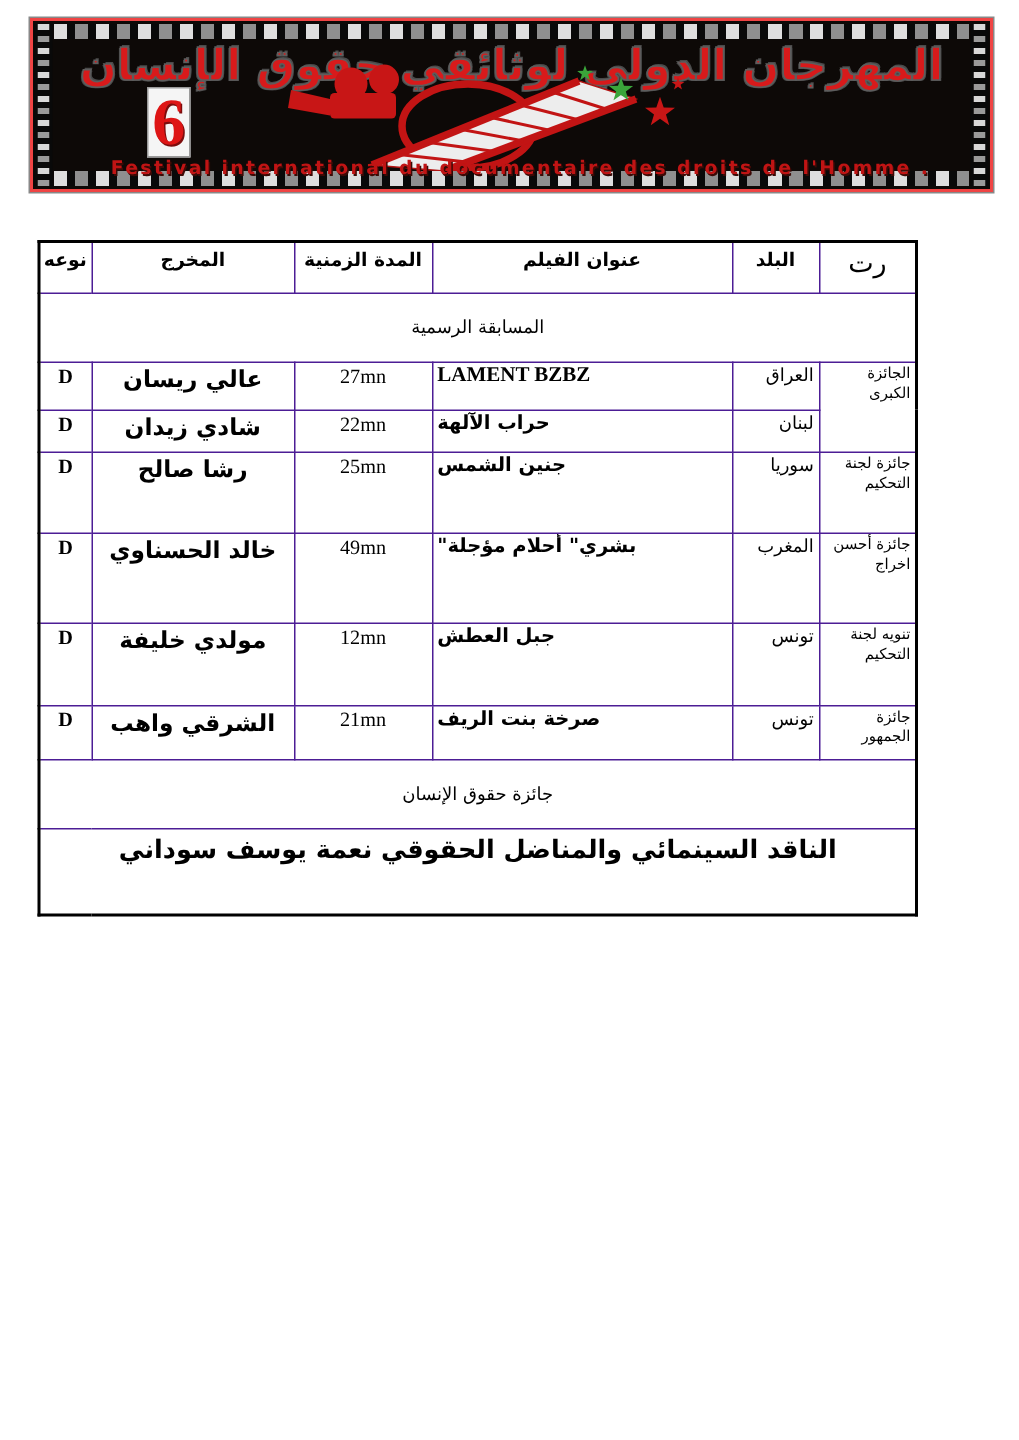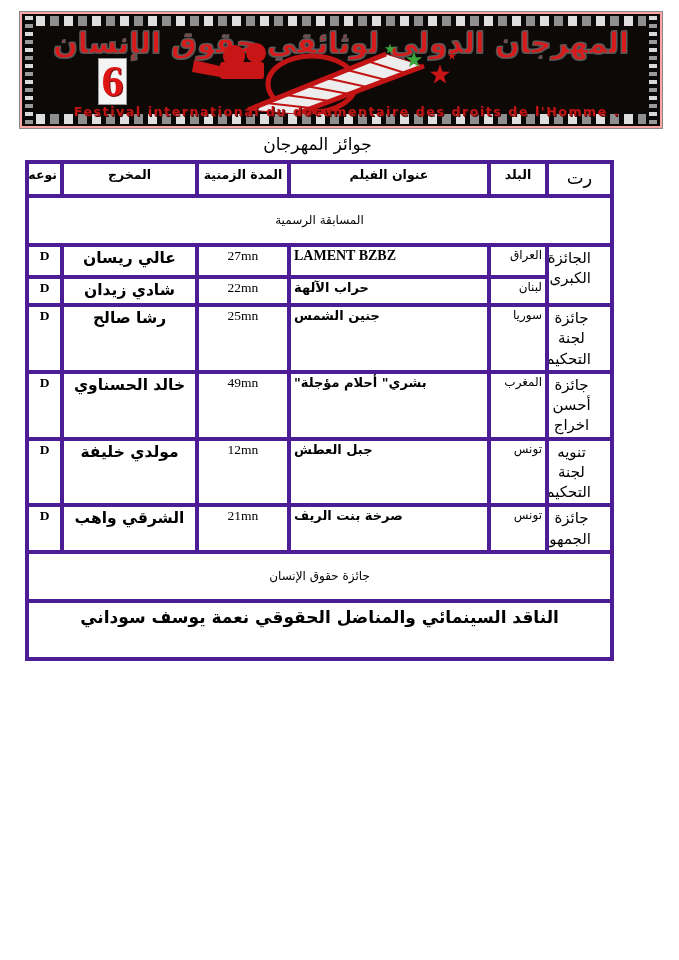--- a/index.html
+++ b/index.html
@@ -14,21 +14,21 @@
     width:679px;height:960px;position:relative;
     font-family:"DejaVu Sans",sans-serif;color:#000;
     overflow:hidden;
   }
   .page{position:absolute;inset:0;background:#fff;}
 
   
   .banner{
     position:absolute;left:20px;top:12px;width:642px;height:116px;
     background:var(--banner-bg);
-    border:2px solid #fca5a5;
+    border:2px solid #ef4444;
     box-shadow:0 0 0 1px #888;
     text-decoration:underline;
   }
   .strip-h{
     position:absolute;left:14px;right:14px;height:10px;
     background:repeating-linear-gradient(90deg,#dedede 0 9px,#090909 9px 14px,#8f8f8f 14px 23px,#090909 23px 28px);
   }
   .strip-top{top:2px;}
   .strip-bottom{bottom:2px;}
   .strip-v{
@@ -72,36 +72,36 @@
   }
 
   
   .awards{
     position:absolute;left:25px;top:160px;width:585px;
     border-collapse:collapse;direction:rtl;
     table-layout:fixed;
     font-size:13px;
   }
   .awards td,.awards th{
-    border:4px solid #4c1d95;
+    border:1px solid #4c1d95;
     vertical-align:top;
     padding:1px 3px;
     overflow:hidden;
   }
   .awards{border:2px solid #000;}
   th.h{font-weight:bold;font-size:12.5px;text-align:center;padding-top:3px;}
   th.h-rank{font-size:18px;font-weight:normal;}
   .row-header{height:34px;}
   .row-section1{height:16px;}
   .row-section2{height:20px;}
   td.section{
     text-align:center;font-size:12px;font-weight:normal;
     vertical-align:middle;padding:16px 2px;line-height:1.1;
   }
-  td.rank{font-size:15px;text-align:center;line-height:1.35;padding-right:19px;}
+  td.rank{font-size:10px;text-align:right;line-height:1.35;padding-right:3px;}
   td.country{font-size:12px;text-align:right;padding-right:3px;}
   td.film{font-weight:bold;text-align:left;font-size:13px;}
   td.film-latin{font-family:"Liberation Serif",serif;font-size:14px;}
   td.duration{
     font-family:"Liberation Serif",serif;
     text-align:center;font-size:13.5px;direction:ltr;
   }
   td.director{font-weight:bold;font-size:15.5px;text-align:center;padding-top:2px;}
   td.type{
     font-family:"Liberation Serif",serif;font-weight:bold;
@@ -151,21 +151,20 @@
 
       <path d="M0,-10 L2.35,-3.24 L9.51,-3.09 L3.8,1.24 L5.88,8.09 L0,4 L-5.88,8.09 L-3.8,1.24 L-9.51,-3.09 L-2.35,-3.24 Z" transform="translate(200,9) scale(0.55)" fill="#3aa53a"></path>
       <path d="M0,-10 L2.35,-3.24 L9.51,-3.09 L3.8,1.24 L5.88,8.09 L0,4 L-5.88,8.09 L-3.8,1.24 L-9.51,-3.09 L-2.35,-3.24 Z" transform="translate(224,20) scale(0.85)" fill="#3aa53a"></path>
       <path d="M0,-10 L2.35,-3.24 L9.51,-3.09 L3.8,1.24 L5.88,8.09 L0,4 L-5.88,8.09 L-3.8,1.24 L-9.51,-3.09 L-2.35,-3.24 Z" transform="translate(250,35) scale(1.05)" fill="#c81616"></path>
       <path d="M0,-10 L2.35,-3.24 L9.51,-3.09 L3.8,1.24 L5.88,8.09 L0,4 L-5.88,8.09 L-3.8,1.24 L-9.51,-3.09 L-2.35,-3.24 Z" transform="translate(262,16) scale(0.45)" fill="#c81616"></path>
     </svg>
 
     <div class="banner-title-fr">Festival international du documentaire des droits de l'Homme .</div>
   </div>
 
-  <div class="page-title">جوائز المهرجان</div>
 
   <table class="awards">
     <colgroup>
       <col style="width:65px">
         <col style="width:58px">
         <col style="width:200px">
       <col style="width:92px">
         <col style="width:135px">
         <col style="width:35px">
     </colgroup>

